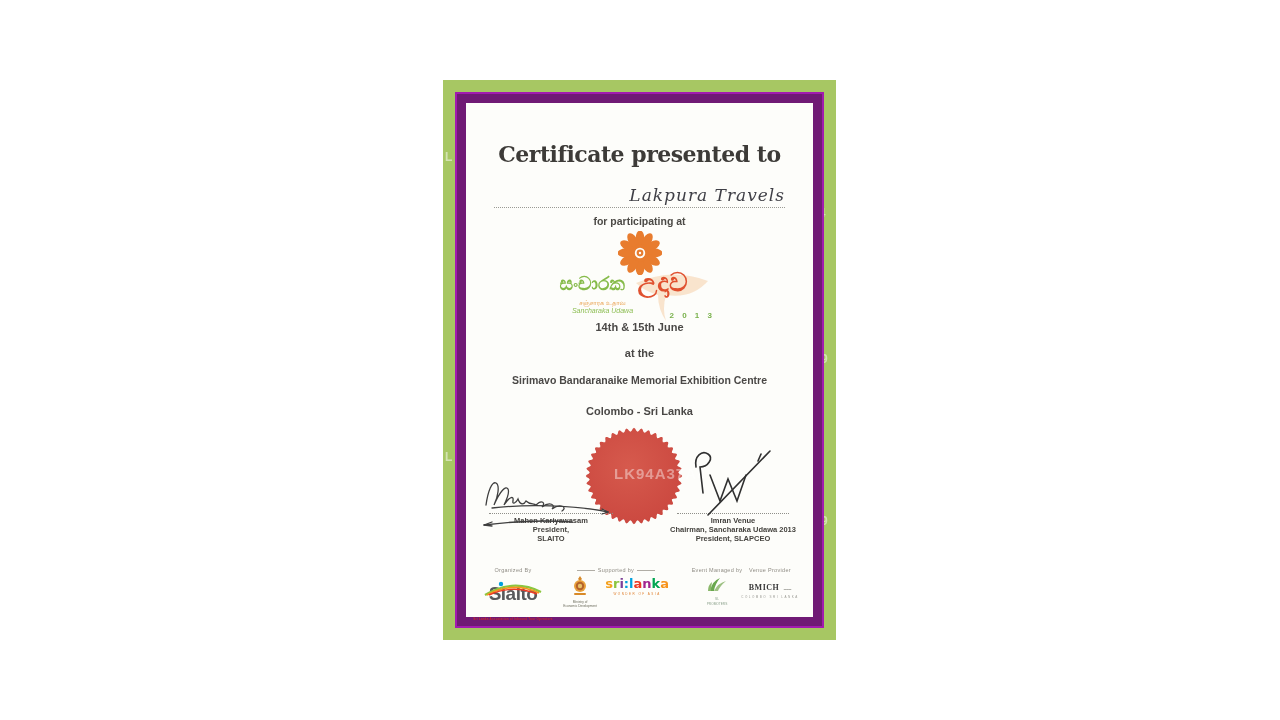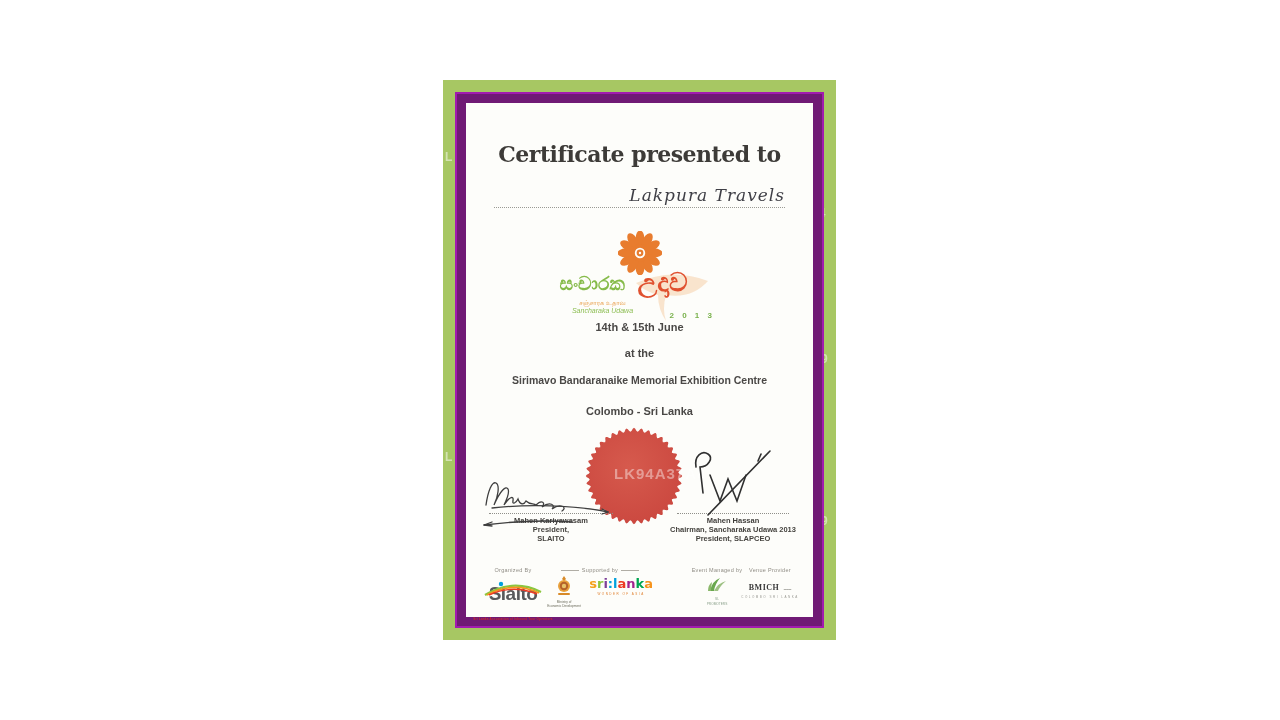--- a/index.html
+++ b/index.html
@@ -42,21 +42,21 @@
   .sig-name{font-size:7.5px;font-weight:700;color:#3f3d3a;margin-top:2px;line-height:9px;}
   .sig-title{font-size:7.5px;font-weight:700;color:#45433f;line-height:9px;}
 
   
   .fcol{top:464px;text-align:center;}
   .flabel{font-size:5.5px;color:#8f8c84;letter-spacing:0.3px;}
   .col-org{left:7px;width:80px;}
   .slaito-wrap{position:relative;height:34px;margin-top:2px;}
   .slaito-text{font-size:19px;font-weight:700;color:#58595b;letter-spacing:-0.5px;line-height:22px;}
   .slaito-tag{font-size:3px;color:#cc2a2a;font-weight:700;letter-spacing:0.2px;}
-  .col-sup{left:81px;width:106px;}
+  .col-sup{left:97px;width:106px;}
   .sup-label-row{display:flex;align-items:center;justify-content:center;gap:3px;}
   .dash{width:18px;height:0;border-top:1px solid #b0ada5;}
   .sup-row{display:flex;justify-content:center;align-items:flex-start;gap:8px;margin-top:3px;}
   .ministry{width:38px;text-align:center;}
   .ministry-txt{font-size:3.2px;color:#6a6a5a;line-height:4px;}
   .brand-stack{text-align:center;}
   #srilanka-word{font-size:13px;font-weight:700;letter-spacing:0px;line-height:15px;
                  font-family:"DejaVu Sans","Liberation Sans",sans-serif;}
   .sl-tag{font-size:3px;letter-spacing:1.5px;color:#e08030;margin-top:1px;}
   .col-man{left:221px;width:60px;}
@@ -97,20 +97,21 @@
 
   <div id="cert-frame">
     <div id="cert-inner">
 
       <div class="abs ctr title">Certificate presented to</div>
 
       <div class="abs name-row">
         <span class="name-text">Lakpura Travels</span>
       </div>
 
+      <div class="abs ctr for-part">for participating at</div>
 
       <div class="abs logo-block">
         <svg class="abs" style="left:112px;top:34px;" width="90" height="58" viewBox="0 0 90 58">
           <path d="M4 18 Q40 2 76 16 Q60 34 34 30 Q30 44 34 56 Q26 44 26 30 Q12 26 4 18 Z" fill="#f8ddc2" opacity="0.8"></path>
         </svg>
         <svg id="flower" class="abs" style="left:98px;top:0px;" width="44" height="44" viewBox="-22 -22 44 44">
           <g id="petals">
               <ellipse cx="0" cy="-14.5" rx="4.4" ry="8" fill="#e87c2e" transform="rotate(0)"></ellipse>
               <ellipse cx="0" cy="-14.5" rx="4.4" ry="8" fill="#e87c2e" transform="rotate(30)"></ellipse>
               <ellipse cx="0" cy="-14.5" rx="4.4" ry="8" fill="#e87c2e" transform="rotate(60)"></ellipse>
@@ -172,21 +173,21 @@
       <div class="abs sig-block sig-right">
         <svg class="sig-overlay" width="150" height="80" viewBox="0 0 150 80">
           <g stroke="#303030" stroke-width="1.6" fill="none" stroke-linecap="round">
             <path d="M38 24 C36 13 44 7 50 11 C56 15 50 24 42 24 L45 50"></path>
             <path d="M52 32 L62 58 L70 36 L79 58 L88 32"></path>
             <path d="M112 8 L50 72"></path>
             <path d="M100 18 l3 -7"></path>
           </g>
         </svg>
         <div class="sig-dotline"></div>
-        <div class="sig-name">Mahen Hassan</div>
+        <div class="sig-name">Imran Venue</div>
         <div class="sig-title">Chairman, Sancharaka Udawa 2013</div>
         <div class="sig-title">President, SLAPCEO</div>
       </div>
 
       <div class="abs fcol col-org">
         <div class="flabel">Organized By</div>
         <div class="slaito-wrap">
           <svg style="position:absolute;left:8px;top:-3px;" width="64" height="16" viewBox="0 0 64 16">
             <path d="M4 15 Q32 -2 60 12" stroke="#8cc63f" stroke-width="2.2" fill="none"></path>
             <path d="M6 15 Q32 1 58 13" stroke="#f7941d" stroke-width="1.8" fill="none"></path>

